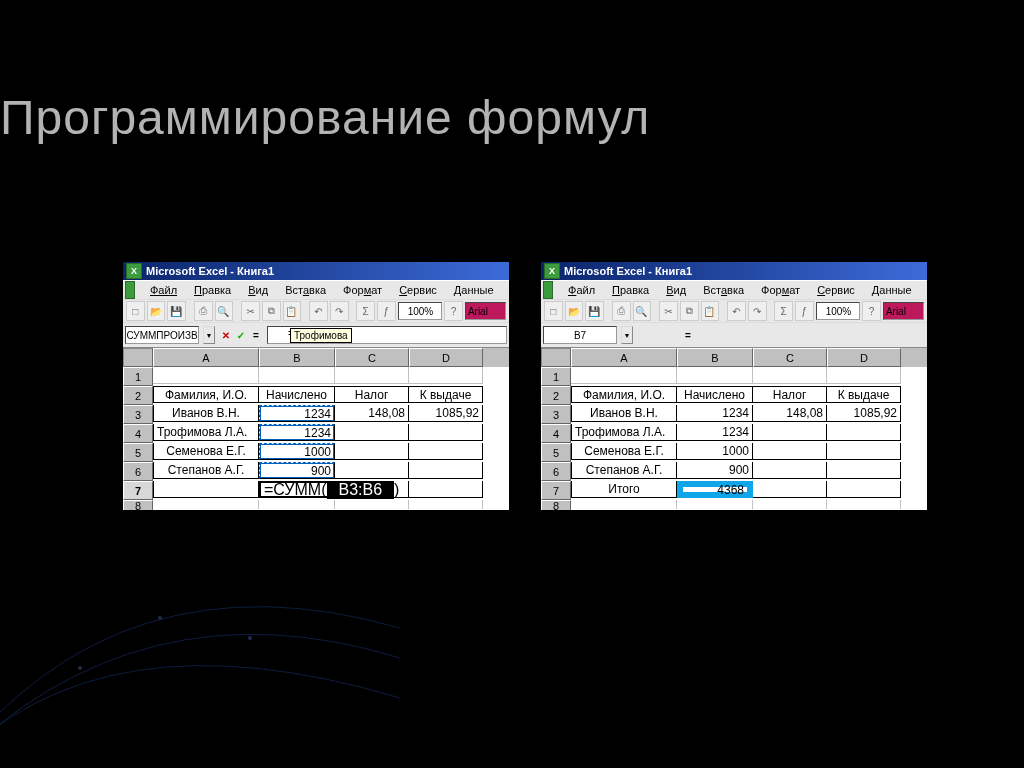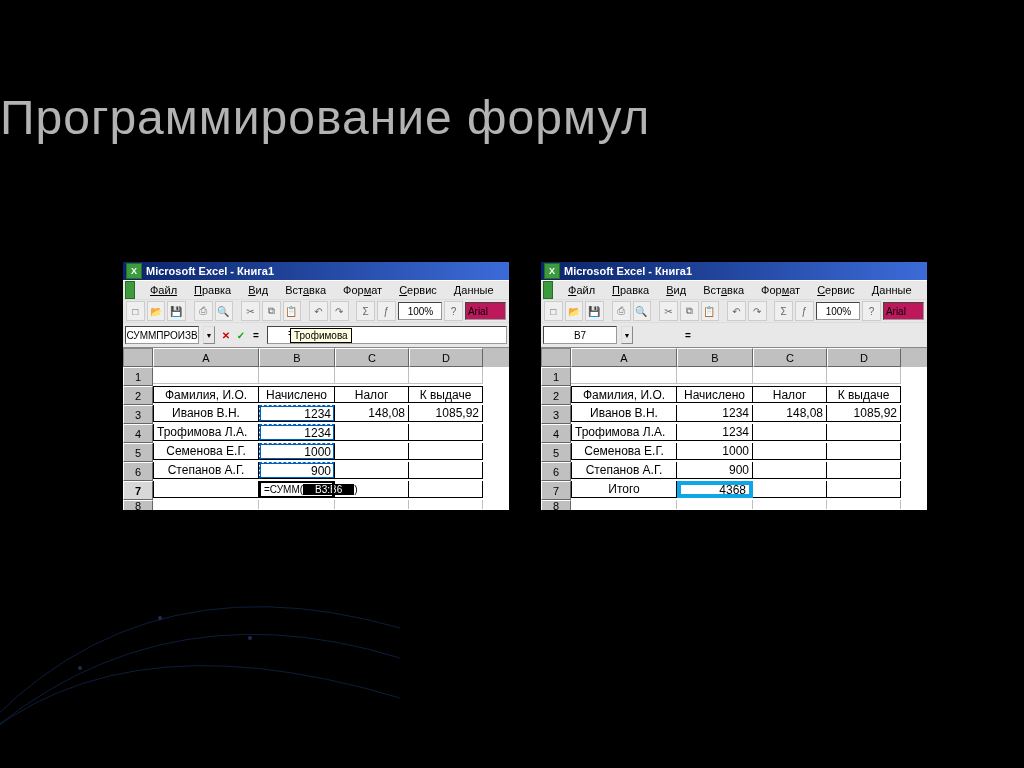--- a/index.html
+++ b/index.html
@@ -167,21 +167,21 @@
       <div class="grid-row">
         <div class="row-hdr">6</div>
         <div class="cell col-A ctr b-left b-right b-bot">Степанов А.Г.</div>
         <div class="cell col-B num b-right b-bot marquee">900</div>
         <div class="cell col-C b-right b-bot"></div>
         <div class="cell col-D b-right b-bot"></div>
       </div>
       <div class="grid-row row-bold">
         <div class="row-hdr">7</div>
         <div class="cell col-A b-left b-right b-bot"></div>
-        <div class="cell col-B b-right b-bot sel-text-cell" style="border:2px solid #000;font-size:10px;overflow:visible;white-space:nowrap">
+        <div class="cell col-B b-right b-bot sel-text-cell" style="border:2px solid #000;font-size:16px;overflow:visible;white-space:nowrap">
           <span>=СУММ(</span>
             <span class="sel-highlight">B3:B6</span>
             <span>)</span>
         </div>
         <div class="cell col-C b-right b-bot"></div>
         <div class="cell col-D b-right b-bot"></div>
       </div>
       <div class="grid-row half-row">
         <div class="row-hdr">8</div>
         <div class="cell col-A"></div>
@@ -280,21 +280,21 @@
       <div class="grid-row">
         <div class="row-hdr">6</div>
         <div class="cell col-A ctr b-left b-right b-bot">Степанов А.Г.</div>
         <div class="cell col-B num b-right b-bot">900</div>
         <div class="cell col-C b-right b-bot"></div>
         <div class="cell col-D b-right b-bot"></div>
       </div>
       <div class="grid-row">
         <div class="row-hdr">7</div>
         <div class="cell col-A ctr b-left b-right b-bot">Итого</div>
-        <div class="cell col-B num b-right b-bot" style="border:4px solid #0ea5e9">4368</div>
+        <div class="cell col-B num b-right b-bot" style="border:6px solid #0ea5e9">4368</div>
         <div class="cell col-C b-right b-bot"></div>
         <div class="cell col-D b-right b-bot"></div>
       </div>
       <div class="grid-row half-row">
         <div class="row-hdr">8</div>
         <div class="cell col-A"></div>
           <div class="cell col-B"></div>
           <div class="cell col-C"></div>
           <div class="cell col-D"></div>
       </div>

